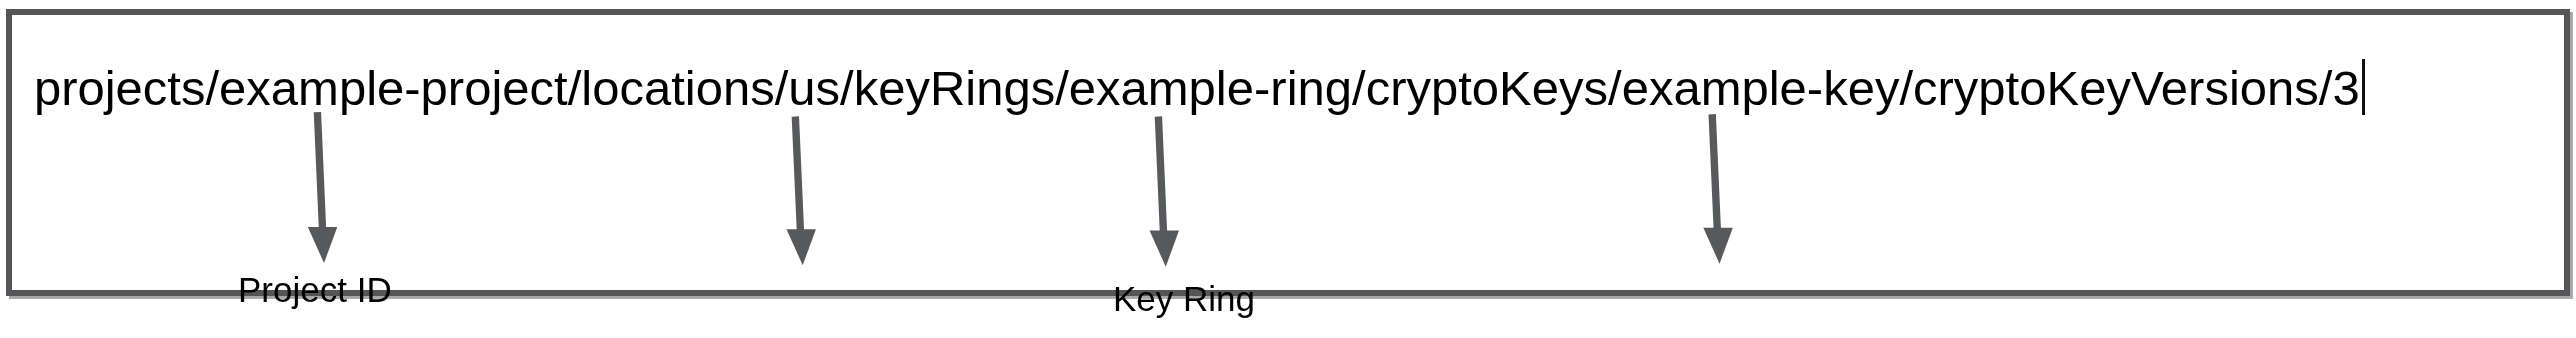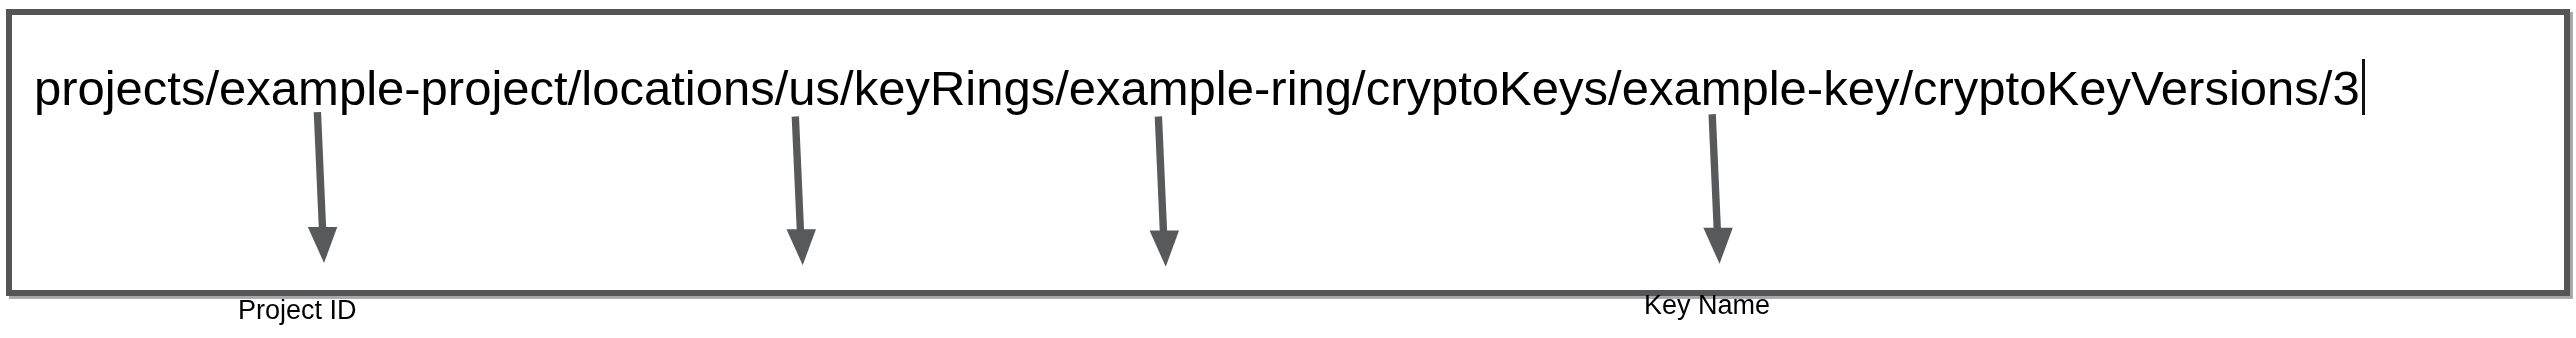--- a/index.html
+++ b/index.html
@@ -45,25 +45,24 @@
     margin-left: 2.2px;
   }
   #arrows {
     position: absolute;
     left: 0;
     top: 0;
     pointer-events: none;
   }
   .seg-label {
     position: absolute;
-    font-size: 27px;
+    font-size: 35px;
     line-height: 1;
     color: #000000;
     white-space: nowrap;
-    margin-top: 25px;
   }
   #label-project-id { left: 238px;  top: 272px; }
   #label-region     { left: 750px; top: 278px; }
   #label-key-ring   { left: 1113px; top: 281px; }
   #label-key-name   { left: 1644px; top: 267px; }
 </style>
 </head>
 <body>
 
 <div id="canvas">
@@ -88,16 +87,16 @@
     </g>
     <g fill="#58595b" stroke="#58595b">
       <line x1="2325" y1="155" x2="2332" y2="313" stroke-width="10"></line>
       <polygon points="2313,309 2353,309 2335,358" stroke="none"></polygon>
     </g>
   </svg>
 
   <span id="label-project-id" class="seg-label">Project ID</span>
 
 
+  <span id="label-key-ring" class="seg-label">Key Ring</span>
 
-  <span id="label-key-name" class="seg-label">Key Name</span>
 </div>
 
 
 </body></html>

